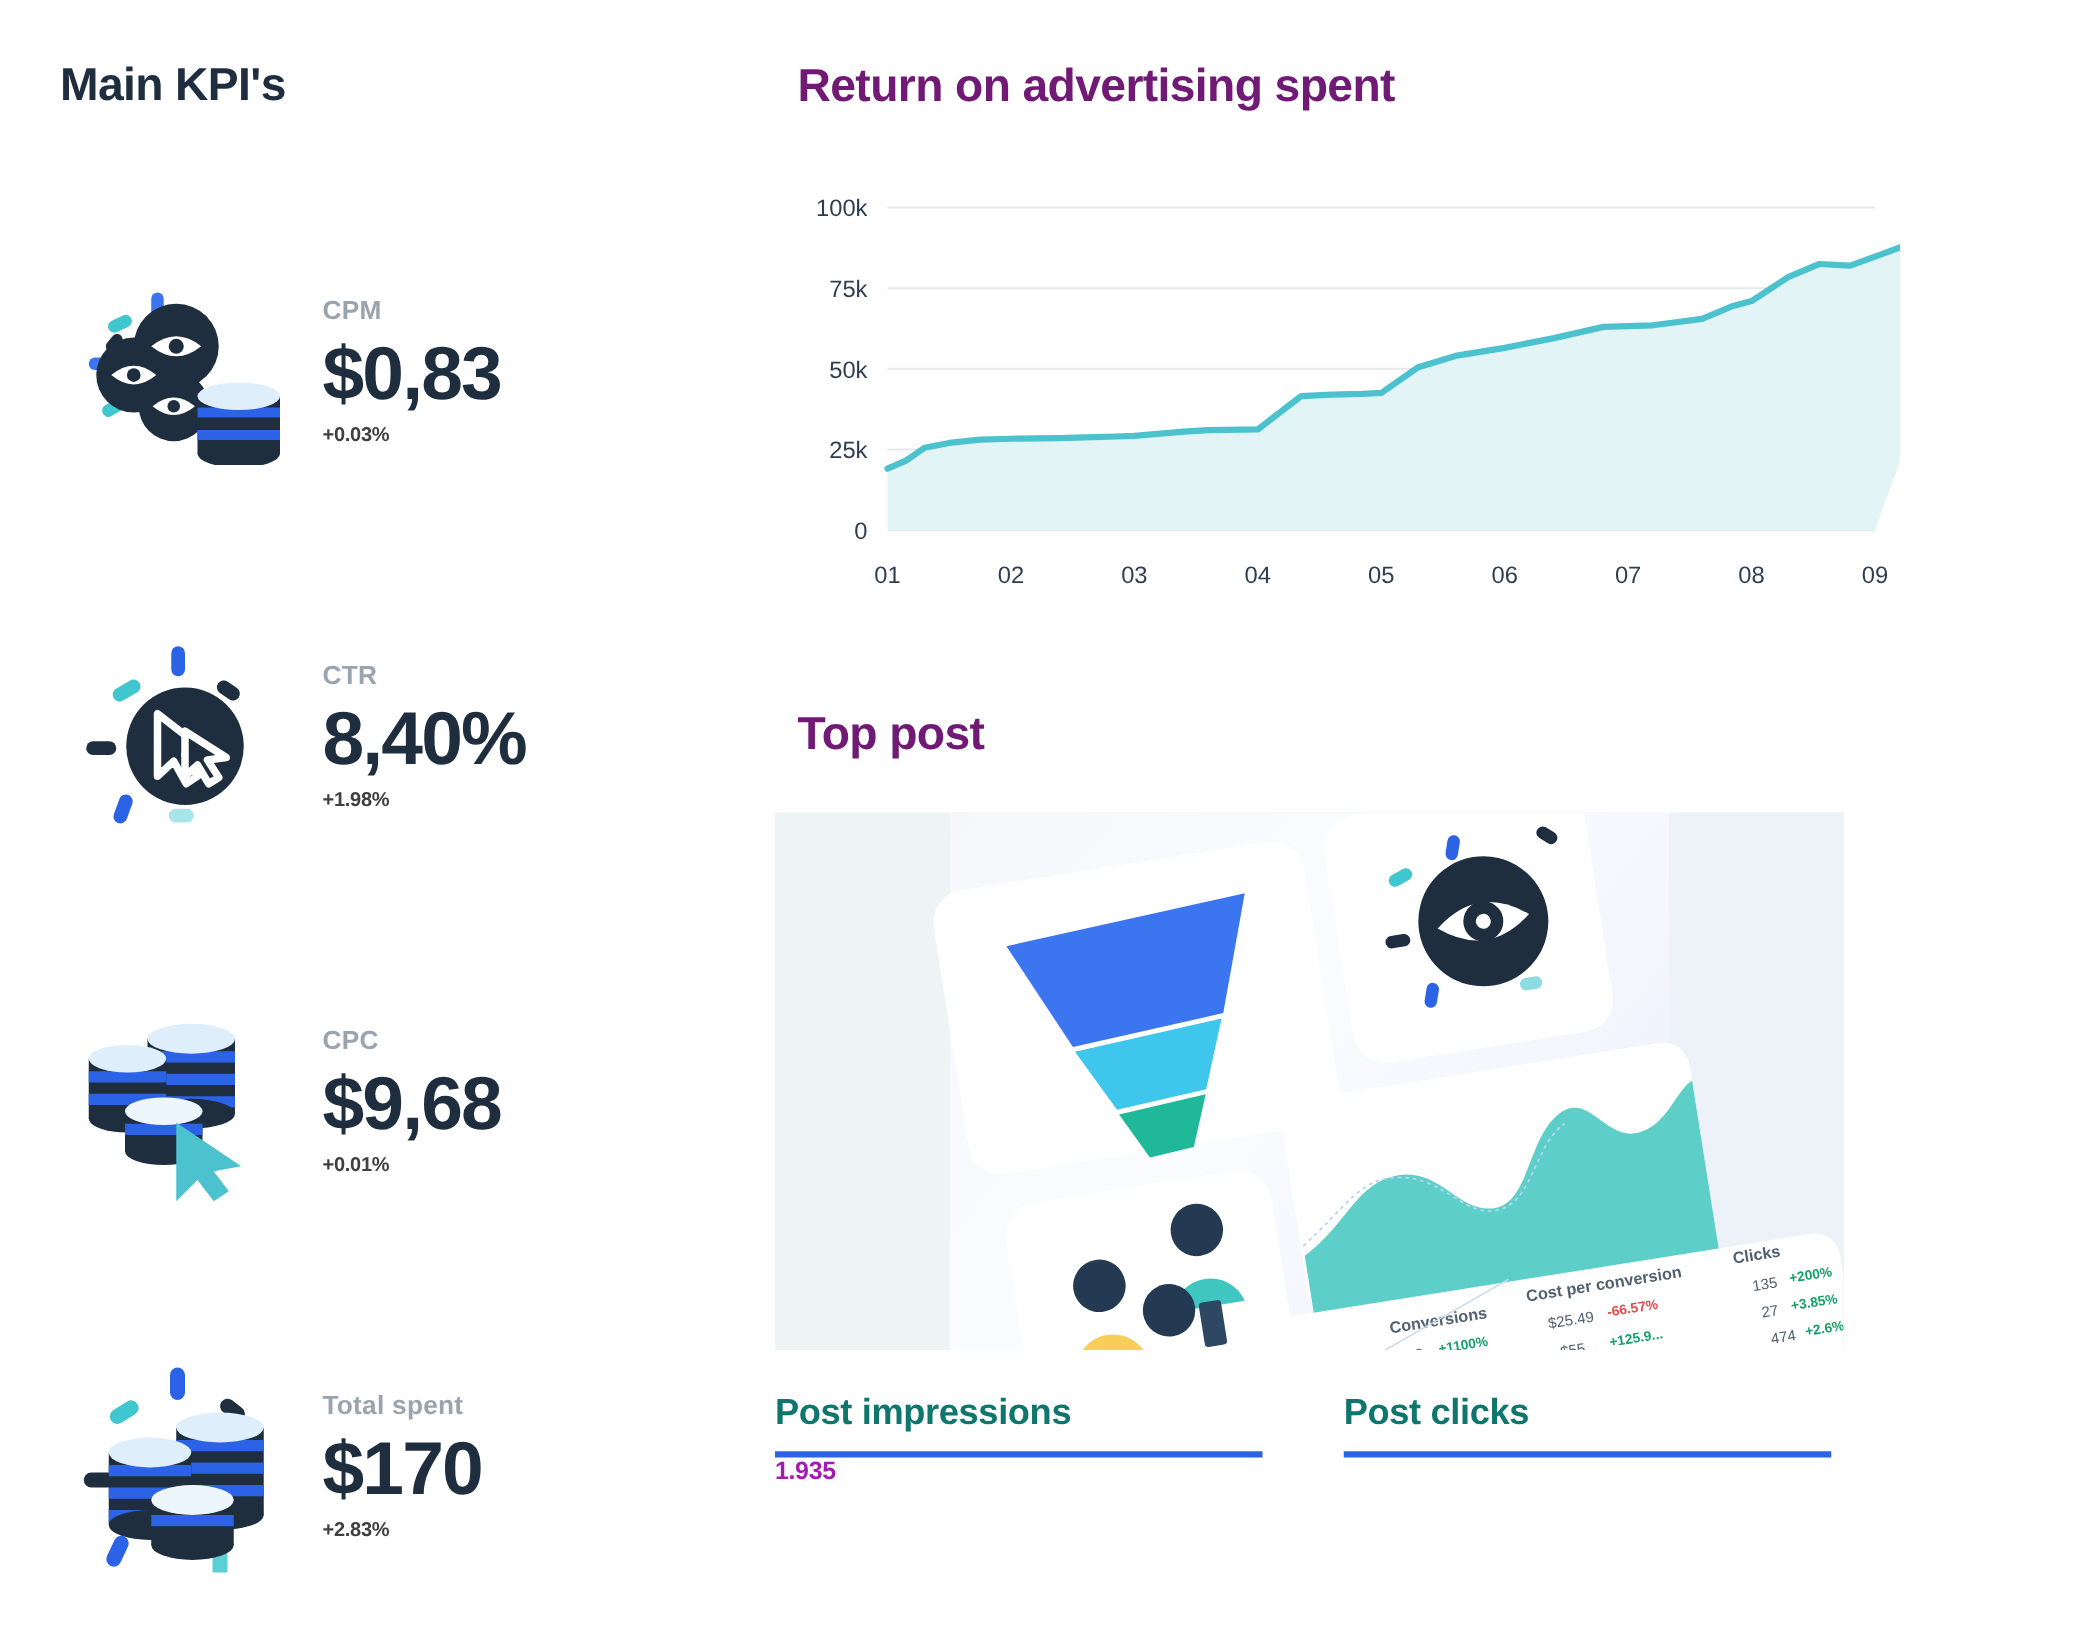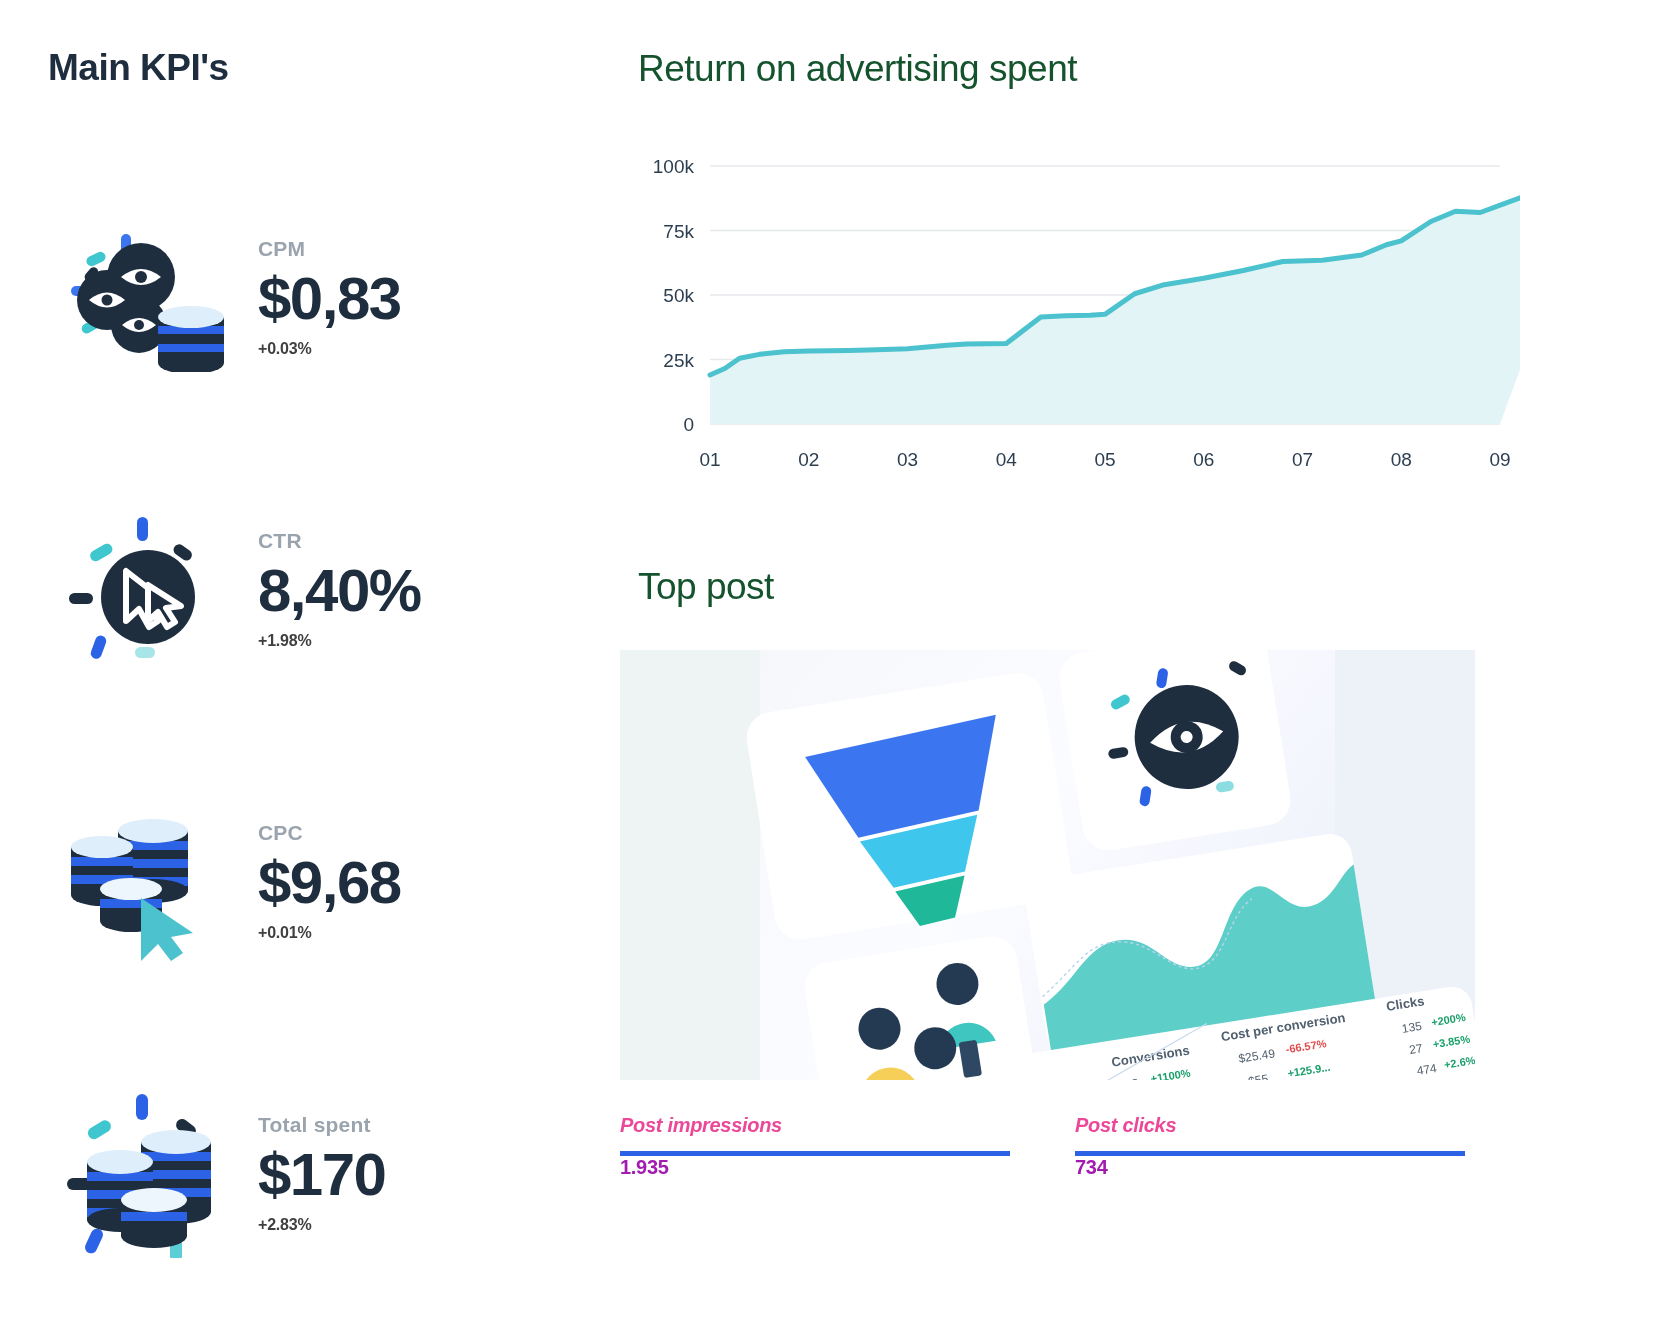--- a/index.html
+++ b/index.html
@@ -82,23 +82,23 @@
   }
 
   
   .right-col {
     flex: 1 1 auto;
     padding: 48px 120px 0 0;
     box-sizing: border-box;
   }
   .chart-title, .post-title {
     font-size: 37px;
-    font-weight: normal;
+    font-weight: bold;
     letter-spacing: -0.5px;
-    color: #14532d;
+    color: #701a75;
     margin: 0 0 0 18px;
   }
 
   .chart-wrap {
     margin-top: 44px;
     position: relative;
     height: 360px;
   }
   .chart-svg { display: block; }
 
@@ -115,25 +115,24 @@
   .post-image svg { display: block; }
 
   .post-metrics {
     margin-top: 34px;
     display: flex;
     width: 855px;
   }
   .post-metric { flex: 0 0 455px; }
   .post-metric:last-child { flex: 1 1 auto; }
   .post-metric-label {
-    font-size: 20px;
-    font-weight: bold;
-    color: #ec4899;
+    font-size: 29px;
+    font-weight: bold;
+    color: #0f766e;
     letter-spacing: -0.3px;
-    font-style: italic;
   }
   .post-metric-rule {
     height: 5px;
     background: #2c63e6;
     margin-top: 14px;
     width: 390px;
   }
   .post-metric:last-child .post-metric-rule { width: 390px; }
   .post-metric-value {
     font-size: 20px;
@@ -465,18 +464,17 @@
 
     <div class="post-metrics">
       <div class="post-metric">
         <div class="post-metric-label">Post impressions</div>
         <div class="post-metric-rule"></div>
         <div class="post-metric-value">1.935</div>
       </div>
       <div class="post-metric">
         <div class="post-metric-label">Post clicks</div>
         <div class="post-metric-rule"></div>
-        <div class="post-metric-value">734</div>
       </div>
     </div>
 
   </div>
 </div>
 
 </body></html>

